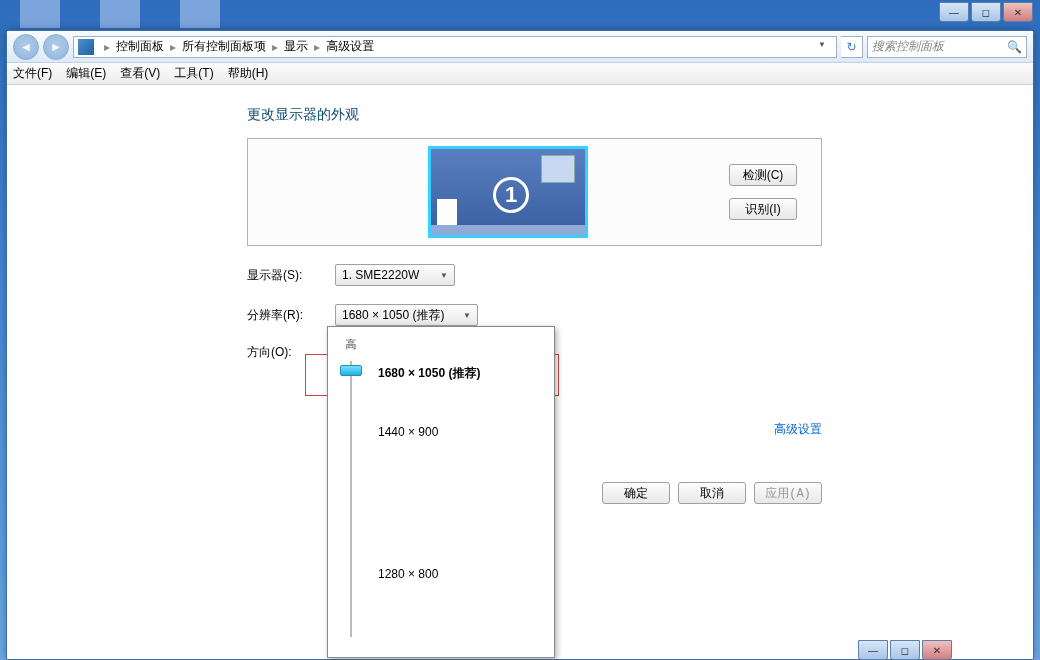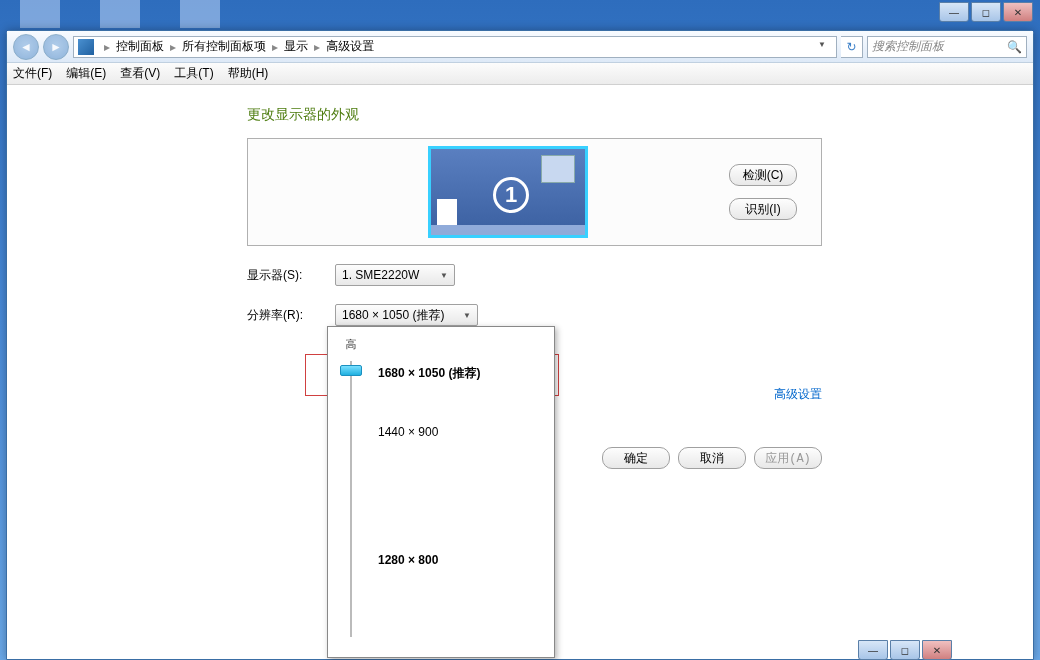--- a/index.html
+++ b/index.html
@@ -25,30 +25,30 @@
 .bc-end { margin-left: auto; display: flex; align-items: center; gap: 4px; }
 .bc-drop { width: 14px; height: 14px; font-size: 8px; color: #555; cursor: pointer; }
 .refresh-btn { width: 22px; height: 22px; background: #fff; border: 1px solid #a0b0c0; border-left: none; display: flex; align-items: center; justify-content: center; color: #3a7fc8; font-size: 12px; cursor: pointer; }
 .search-box { width: 160px; height: 22px; background: #fff; border: 1px solid #a0b0c0; display: flex; align-items: center; padding: 0 4px; font-size: 12px; color: #888; font-style: italic; }
 .search-box .mag { margin-left: auto; color: #5a8fc8; font-style: normal; }
 
 .menu-bar { height: 22px; background: linear-gradient(to bottom, #fcfcfc, #ececec); border-bottom: 1px solid #d0d0d0; display: flex; align-items: center; padding: 0 6px; font-size: 12px; gap: 14px; }
 .menu-bar span { cursor: pointer; }
 
 .content { position: absolute; top: 55px; left: 0; right: 0; bottom: 0; background: #fff; padding: 20px 40px 20px 240px; font-size: 12px; overflow: hidden; }
-.heading { color: #4d7c0f; font-size: 14px; margin-bottom: 14px; }
+.heading { color: #0c4a6e; font-size: 14px; margin-bottom: 14px; }
 
 .monitor-preview { width: 575px; height: 108px; border: 1px solid #b0b0b0; background: #fcfcfc; display: flex; align-items: center; padding: 6px 20px; position: relative; }
 .monitor { width: 160px; height: 92px; background: linear-gradient(to bottom, #5a7fc0, #3a5fa0); border: 3px solid #38d0ff; position: relative; margin-left: 160px; }
 .monitor .num { position: absolute; width: 36px; height: 36px; border: 3px solid #fff; border-radius: 50%; top: 28px; left: 62px; color: #fff; font-size: 22px; font-weight: bold; display: flex; align-items: center; justify-content: center; }
 .monitor .win1 { position: absolute; top: 6px; right: 10px; width: 34px; height: 28px; background: #c8d8f0; border: 1px solid #8aa; }
 .monitor .taskbar { position: absolute; bottom: 0; left: 0; right: 0; height: 10px; background: rgba(200,220,255,0.6); }
 .monitor .startwin { position: absolute; bottom: 10px; left: 6px; width: 20px; height: 26px; background: #fff; }
 .side-btns { margin-left: auto; display: flex; flex-direction: column; gap: 12px; margin-right: 4px; }
-.btn { min-width: 68px; height: 22px; background: linear-gradient(to bottom, #fdfdfd, #e8e8e8); border: 1px solid #a0a0a0; border-radius: 10px; font-size: 12px; cursor: pointer; padding: 0 10px; }
+.btn { min-width: 68px; height: 22px; background: linear-gradient(to bottom, #fdfdfd, #e8e8e8); border: 1px solid #a0a0a0; border-radius: 3px; font-size: 12px; cursor: pointer; padding: 0 10px; }
 .btn.disabled { color: #999; font-family: Liberation Mono, monospace; }
 
 .form-row { display: flex; align-items: center; margin-top: 18px; }
 .form-label { width: 88px; }
 .dropdown { height: 22px; background: linear-gradient(to bottom, #fdfdfd, #e8e8e8); border: 1px solid #a0a0a0; border-radius: 2px; display: flex; align-items: center; padding: 0 6px; font-size: 12px; cursor: pointer; position: relative; }
 .dropdown .arrow { margin-left: auto; font-size: 8px; color: #555; padding-left: 8px; }
 .dd-display { width: 120px; }
 .dd-res { width: 143px; }
 .link { color: #0066cc; cursor: pointer; }
 .adv-link { display: block; text-align: right; width: 575px; margin-top: 60px; }
@@ -60,21 +60,21 @@
 .res-popup { position: absolute; top: 326px; left: 327px; width: 228px; height: 332px; background: #fff; border: 1px solid #888; box-shadow: 2px 2px 6px rgba(0,0,0,0.3); padding: 10px 12px 10px 8px; display: flex; z-index: 10; }
 .res-slider { width: 30px; position: relative; }
 .slider-label-hi { font-size: 11px; text-align: center; margin-bottom: 4px; color: #333; }
 .slider-track { position: absolute; left: 14px; top: 24px; bottom: 10px; width: 2px; background: repeating-linear-gradient(to bottom, #999 0, #999 1px, transparent 1px, transparent 6px); border-left: 1px solid #bbb; border-right: 1px solid #bbb; }
 .slider-thumb { position: absolute; left: 4px; top: 28px; width: 22px; height: 11px; background: linear-gradient(to bottom, #7ae0ff, #20b0e0); border: 1px solid #1a90c0; border-radius: 2px; cursor: pointer; }
 .res-labels { flex: 1; padding-left: 12px; position: relative; }
 .res-opt { position: absolute; left: 12px; font-size: 12px; cursor: pointer; }
 .res-opt.bold { font-weight: bold; }
 .r1 { top: 28px; }
 .r2 { top: 88px; }
-.r3 { top: 216px; font-weight: bold; }
+.r3 { top: 230px; }
 
 .highlight-box { position: absolute; top: 354px; left: 305px; width: 254px; height: 42px; border: 1px solid #d04040; z-index: 5; pointer-events: none; }
 
 .bottom-winbar { position: absolute; bottom: 0; right: 88px; display: flex; z-index: 20; }
 
 </style>
 </head>
 <body>
 
 <div class="taskbar-icons">
@@ -150,20 +150,23 @@
     </div>
 
     <div class="form-row">
       <span class="form-label">分辨率(R):</span>
       <div class="dropdown dd-res">
         <span>1680 × 1050 (推荐)</span>
         <span class="arrow">▼</span>
       </div>
     </div>
 
+    <div class="form-row">
+      <span class="form-label">方向(O):</span>
+    </div>
 
     <a class="link adv-link">高级设置</a>
 
 
     <div class="bottom-btns">
       <button class="btn">确定</button>
       <button class="btn">取消</button>
       <button class="btn disabled">应用(A)</button>
     </div>
   </div>

